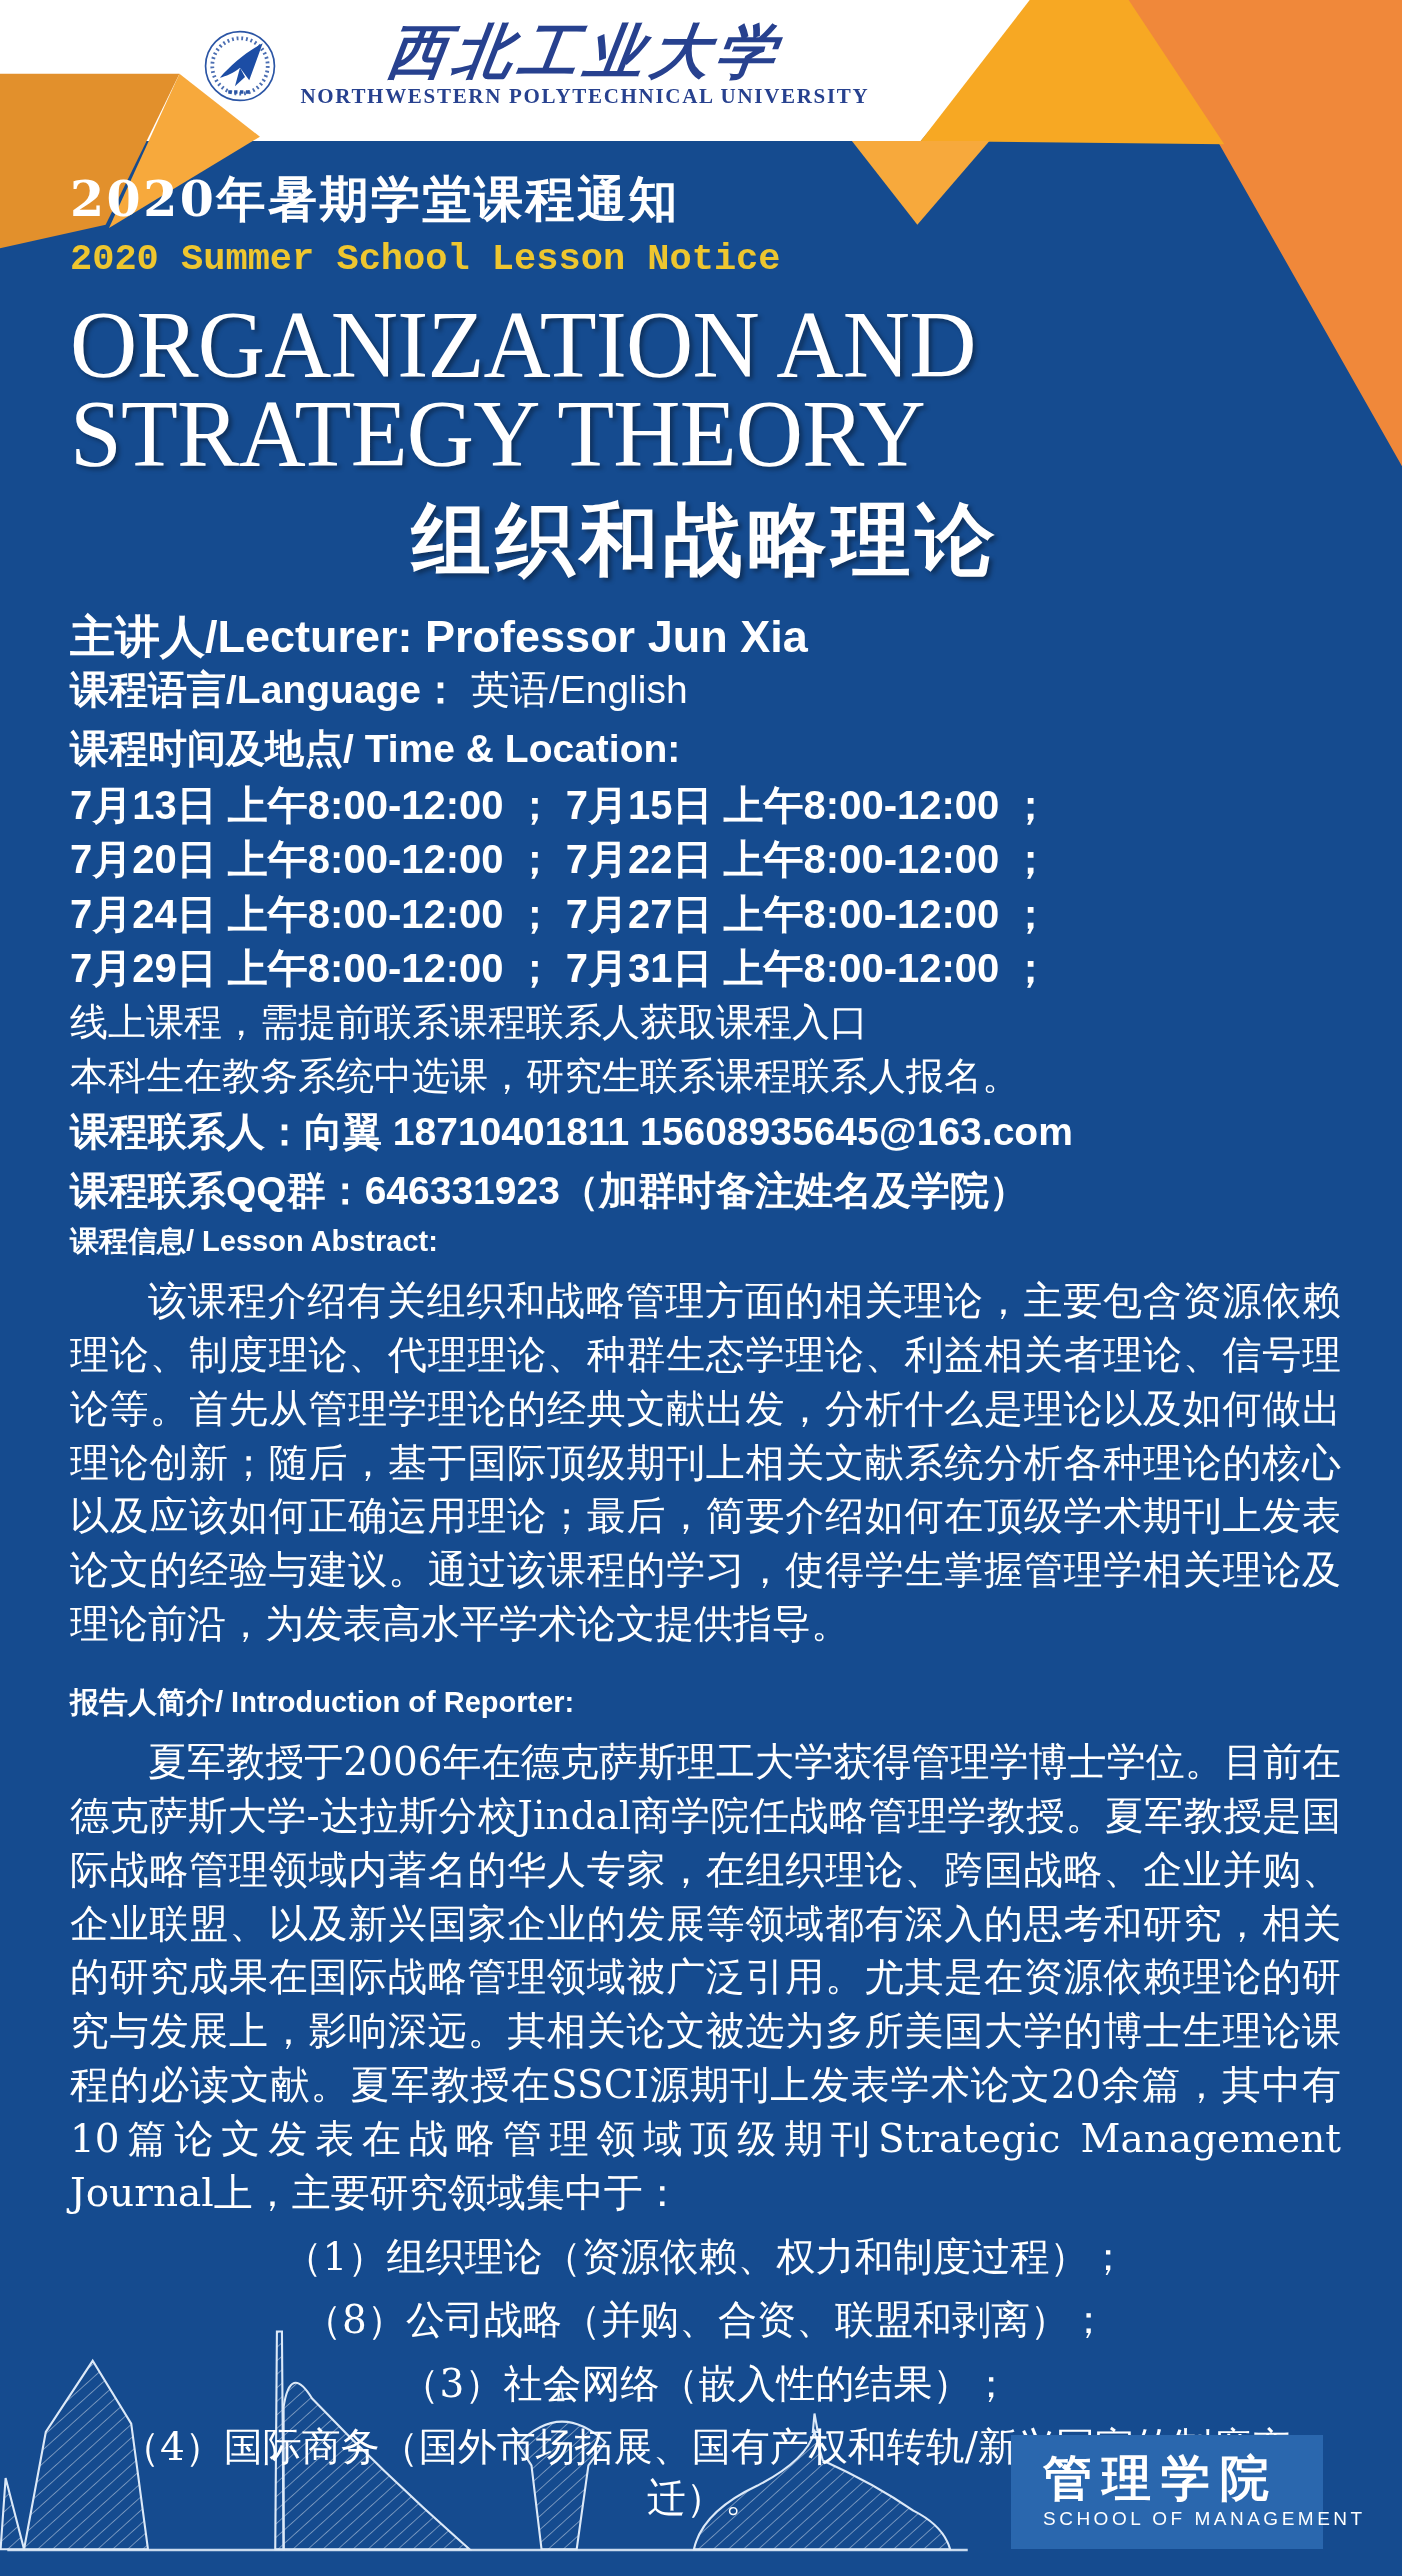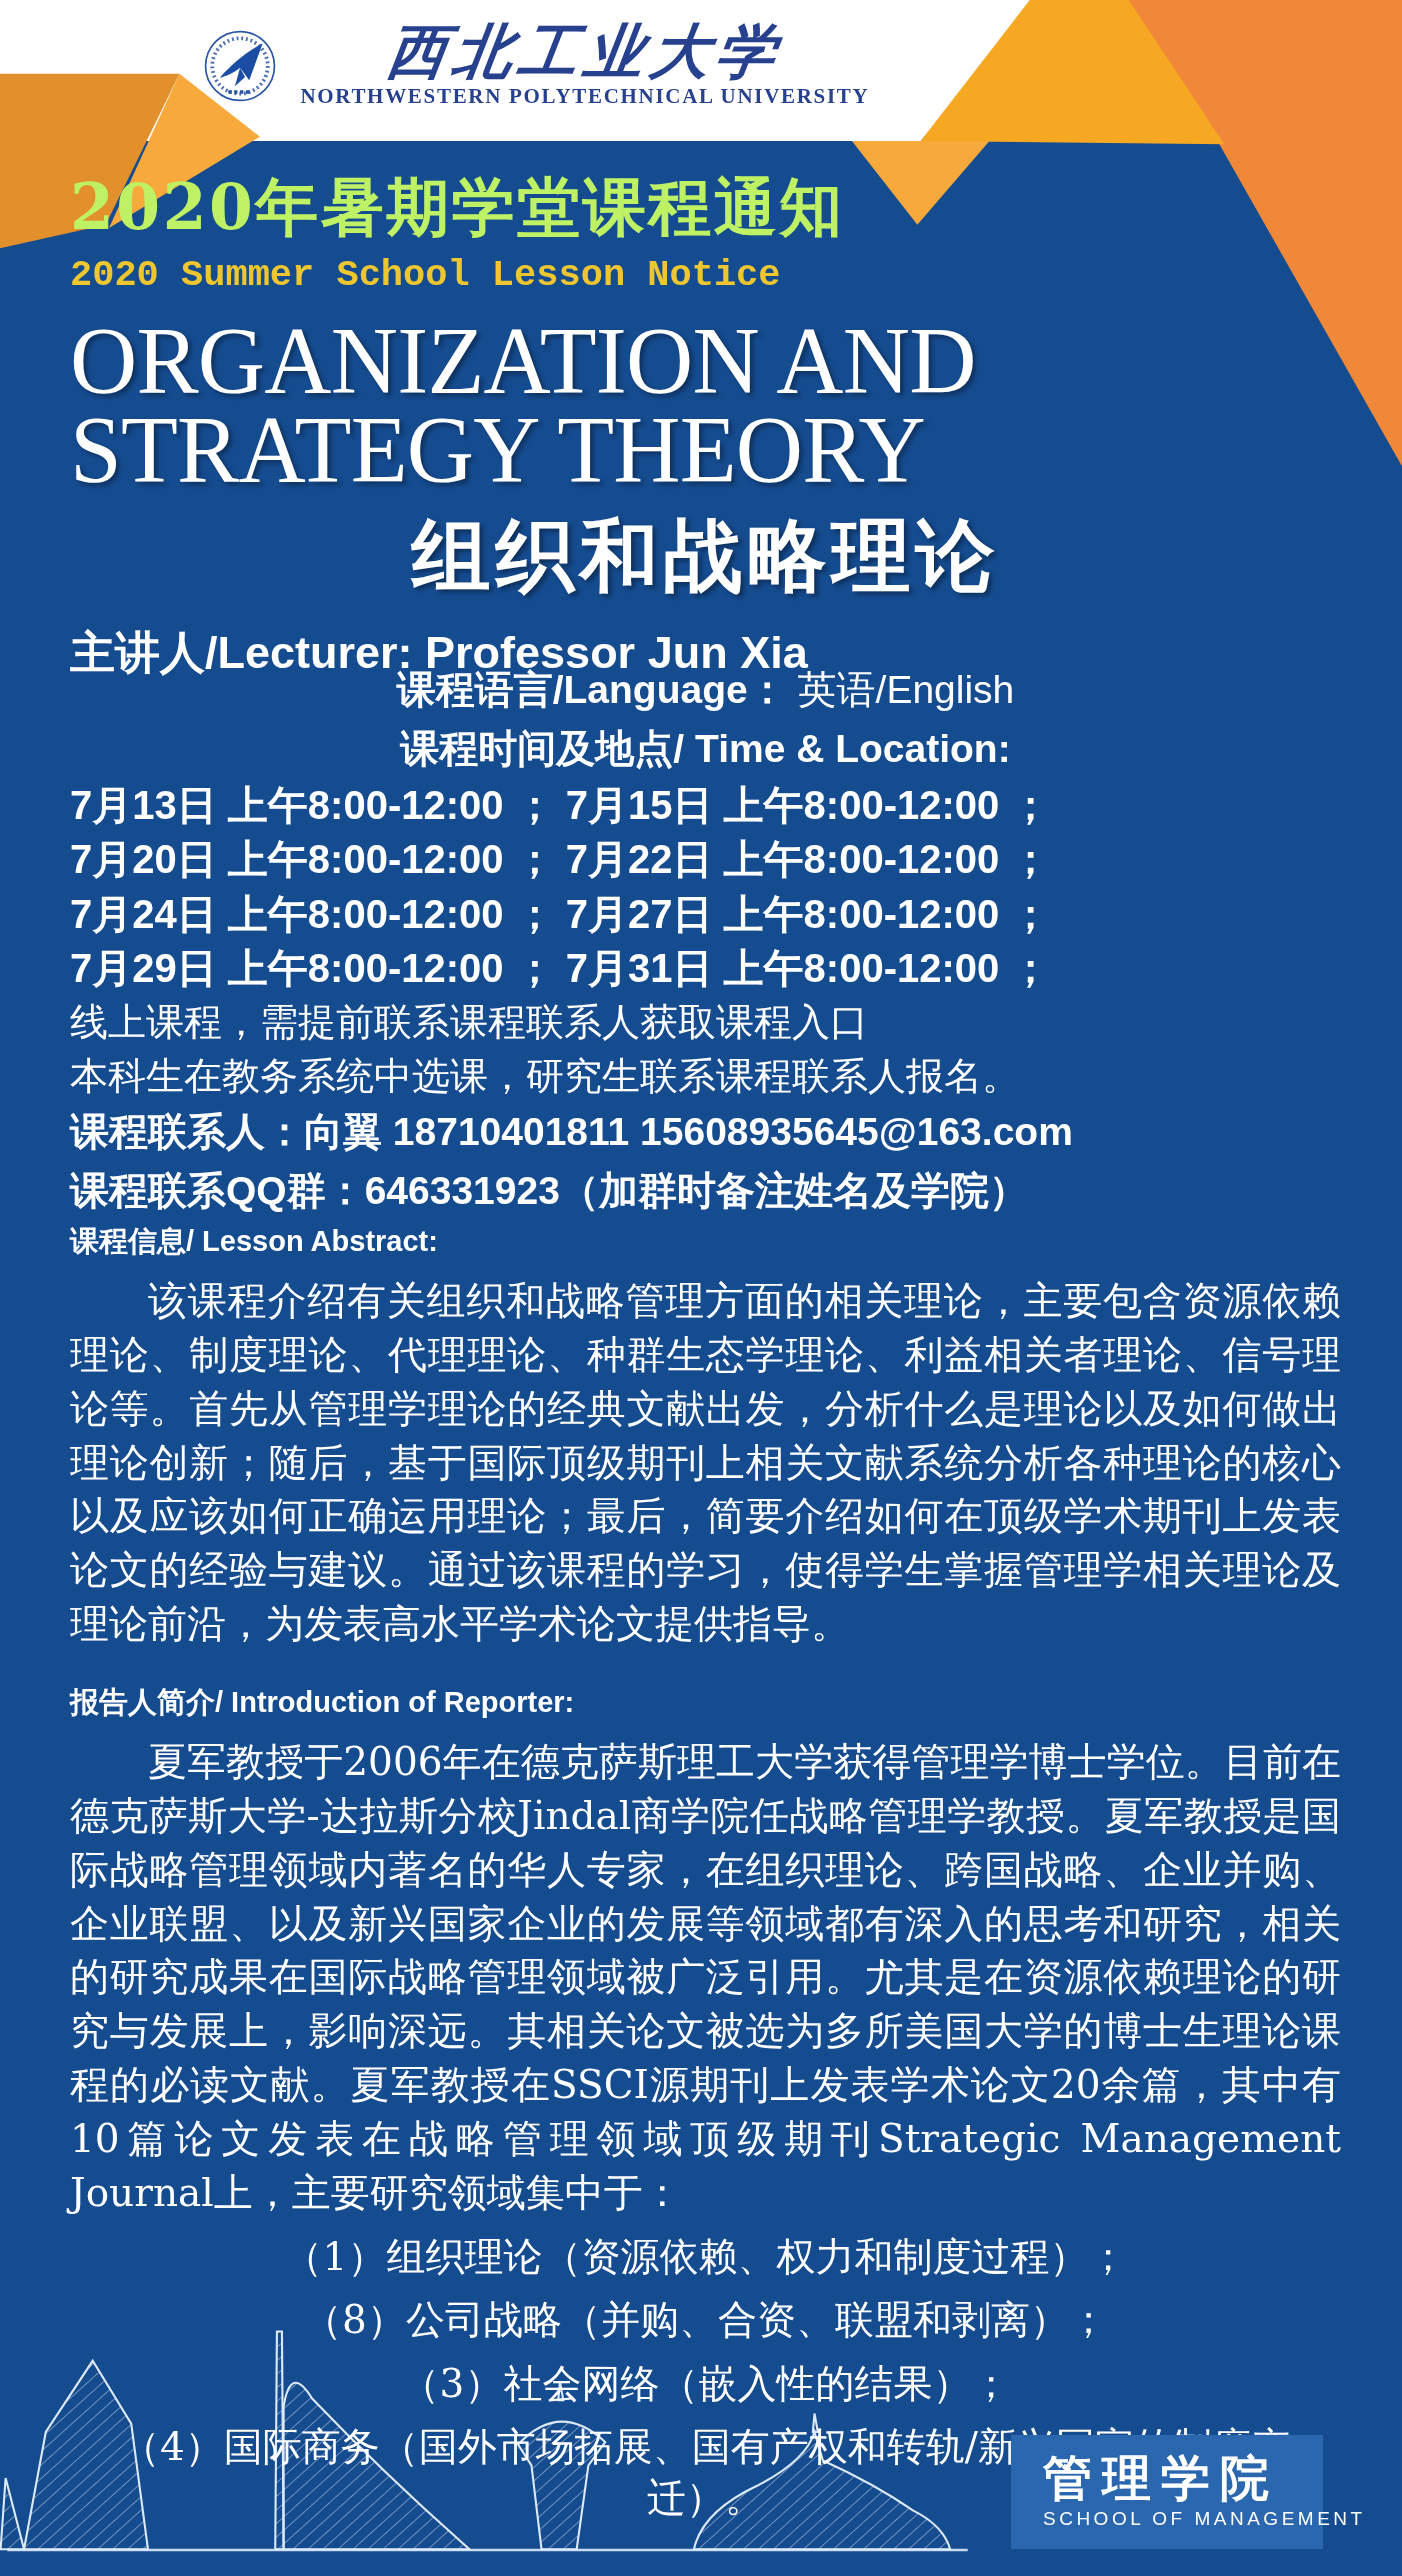--- a/index.html
+++ b/index.html
@@ -22,40 +22,40 @@
   }
   .uni-en{
     font-family:"Liberation Serif",serif;font-weight:bold;font-size:21px;
     color:#27418f;letter-spacing:1.7px;margin-top:3.4px;white-space:nowrap;
   }
 
   
   .content{left:70px;width:1271px;}
   .block-top{top:171px;}
   .notice-cn{
-    font-family:"DejaVu Serif",serif;color:#bef264;font-weight:bold;
-    font-size:63px;line-height:1.15;letter-spacing:2.5px;
+    font-family:"DejaVu Serif",serif;color:#ffffff;font-weight:bold;
+    font-size:49px;line-height:1.15;letter-spacing:2.5px;
   }
   .notice-en{
     font-family:"Liberation Mono",monospace;color:#eec62f;font-weight:bold;
     font-size:37px;line-height:1.1;margin-top:11.7px;letter-spacing:0px;
   }
   .big-title{
     font-family:"Liberation Serif",serif;font-size:96px;line-height:.93;
     letter-spacing:-0.8px;margin-top:20px;transform:scaleX(.97);transform-origin:left top;
     text-shadow:3.4px 3.4px 4.2px rgba(0,0,0,.35);white-space:nowrap;
   }
   .cn-title{
     font-family:"DejaVu Serif",serif;font-weight:bold;font-size:79px;line-height:1.05;
     letter-spacing:5px;margin-top:21px;text-shadow:3.4px 3.4px 4.2px rgba(0,0,0,.35);text-align:center;
   }
   .lecturer{font-size:45px;font-weight:bold;margin-top:25px;}
 
   .block-details{top:661px;}
-  .detail-line{font-size:39px;line-height:1.5;text-align:center;}
+  .detail-line{font-size:39px;line-height:1.5;}
   .lbl{font-weight:bold;}
   .schedule-line{font-size:40px;font-weight:600;line-height:1.36;white-space:nowrap;}
   .note{font-family:"DejaVu Serif",serif;font-size:38px;line-height:1.42;}
   .contact-line{font-size:39px;font-weight:bold;line-height:1.5;white-space:nowrap;}
 
   .block-abstract{top:1213px;}
   .sec-heading{font-size:29px;font-weight:bold;line-height:1.3;margin-top:10px;}
   .para{
     font-family:"DejaVu Serif",serif;font-size:39px;line-height:1.38;
     text-align:justify;text-indent:2em;margin-top:13.4px;

